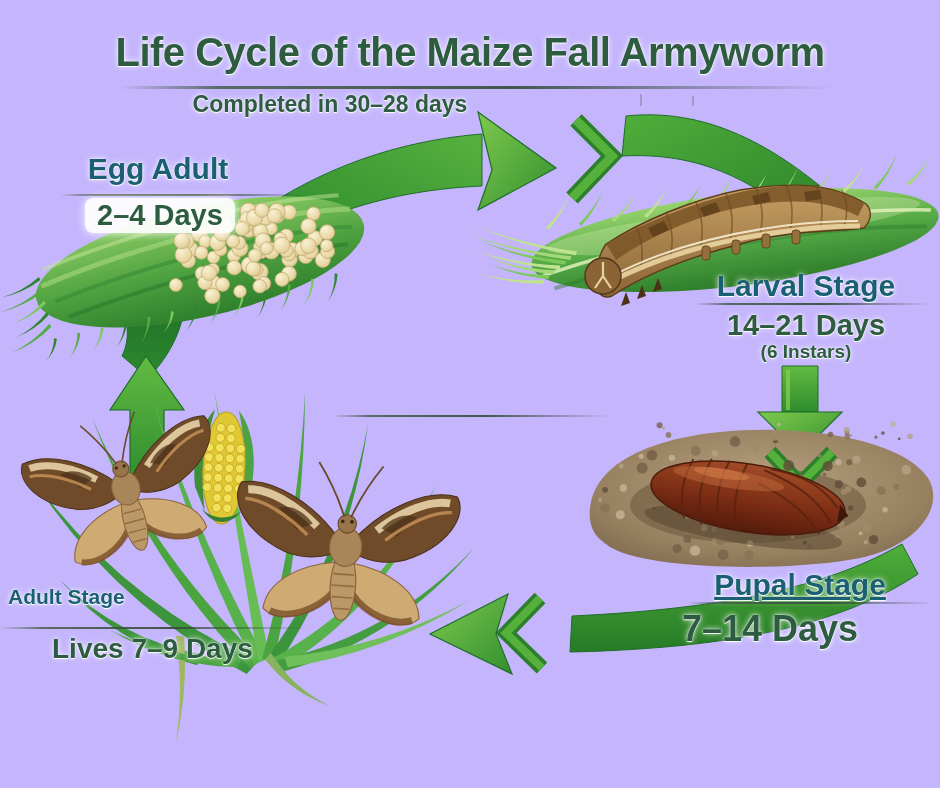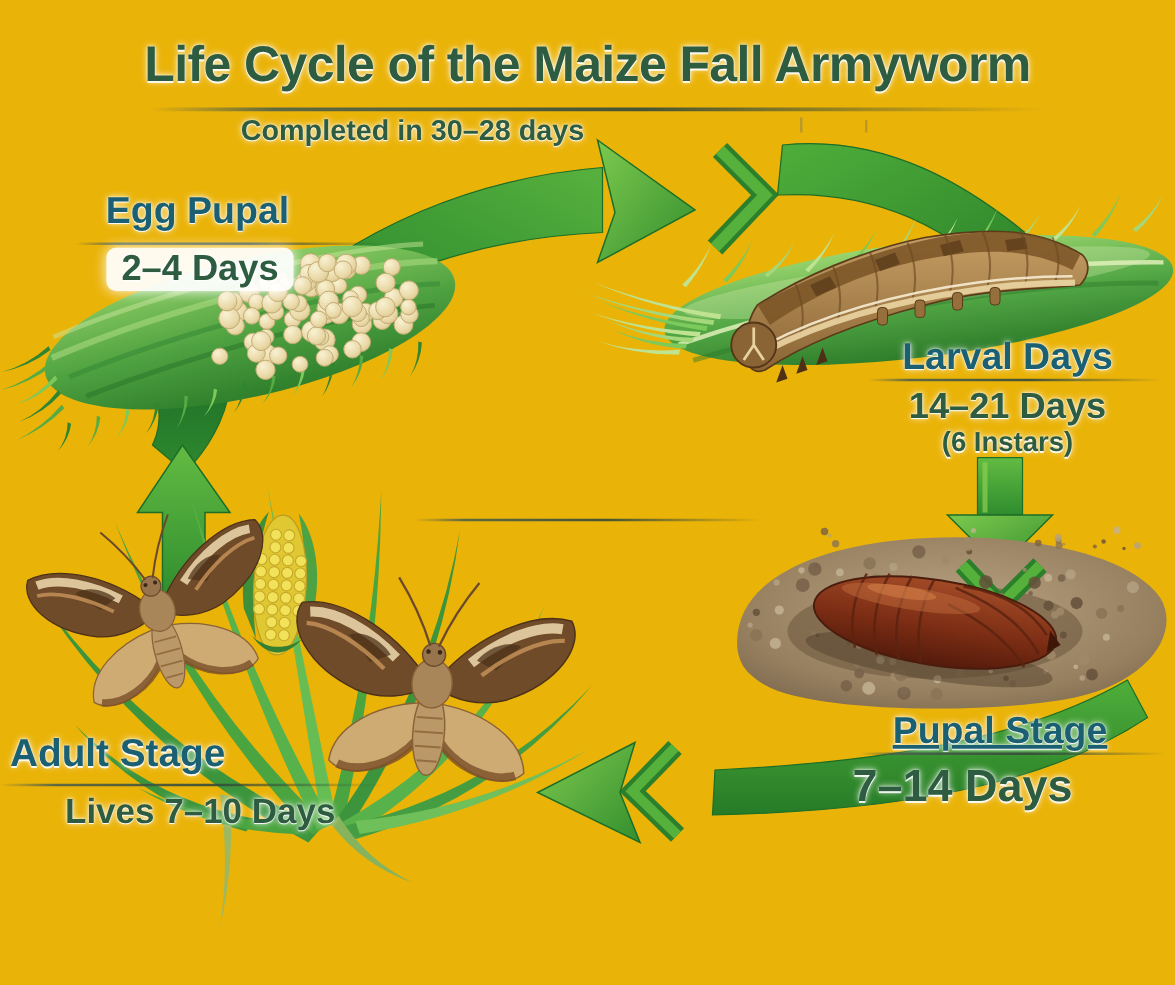--- a/index.html
+++ b/index.html
@@ -1,17 +1,17 @@
 <!DOCTYPE html>
 <html><head>
 <meta charset="utf-8">
 <style>
   html,body{margin:0;padding:0;background:#fff;}
   .canvas{
-    position:relative;width:940px;height:788px;background:#eab308;overflow:hidden;
+    position:relative;width:940px;height:788px;background:#c4b5fd;overflow:hidden;
     font-family:"Liberation Sans",sans-serif;font-weight:bold;
     --teal:#1b6072;--green:#2d5c40;
   }
   .canvas svg{position:absolute;left:0;top:0;}
   .txt{position:absolute;white-space:nowrap;
        text-shadow:0 1px 0 rgba(255,255,255,.85),0 0 6px rgba(255,255,255,.9),0 0 2px rgba(255,255,255,.9);}
   .teal{color:var(--teal);}
   .green{color:var(--green);}
   .center{text-align:center;}
   .title{top:30px;left:0;width:940px;font-size:40px;letter-spacing:-.5px;text-align:center;}
@@ -19,25 +19,25 @@
   .rule{position:absolute;height:2px;border-radius:2px;
         background:linear-gradient(90deg,rgba(70,92,76,0) 0%,rgba(70,92,76,.85) 14%,rgba(52,74,58,.9) 55%,rgba(70,92,76,0) 100%);}
   .title-rule{top:86px;left:120px;width:715px;height:3px;}
   .egg-name{top:152px;left:38px;width:240px;font-size:30px;}
   .egg-rule{top:194px;left:60px;width:250px;}
   .egg-days{top:199px;left:60px;width:200px;font-size:29px;}
   .pill{background:rgba(255,255,255,.93);padding:1px 12px 2px;border-radius:8px;box-shadow:0 0 10px rgba(255,255,255,.95);}
   .larval-name{top:269px;left:676px;width:260px;font-size:30px;}
   .larval-rule{top:303px;left:695px;width:235px;}
   .larval-days{top:309px;left:676px;width:260px;font-size:29px;}
-  .larval-instars{top:341px;left:676px;width:260px;font-size:22px;}
+  .larval-instars{top:341px;left:676px;width:260px;font-size:19px;}
   .pupal-name{top:568px;left:670px;width:260px;font-size:30px;text-decoration:underline;}
   .pupal-rule{top:602px;left:688px;width:245px;}
   .pupal-days{top:608px;left:640px;width:260px;font-size:36px;}
-  .adult-name{top:585px;left:8px;font-size:31px;}
+  .adult-name{top:585px;left:8px;font-size:21px;}
   .adult-rule{top:627px;left:0px;width:310px;}
   .adult-days{top:633px;left:52px;font-size:28px;}
   .center-note{top:379px;left:320px;width:300px;font-size:27px;}
   .center-rule{top:415px;left:332px;width:278px;}
   .tick{position:absolute;width:2px;background:rgba(95,105,100,.35);}
 </style>
 </head>
 <body>
 
 <div class="canvas" style="--teal: #1b6072; --green: #2d5c40;">
@@ -483,31 +483,31 @@
       <use href="#moth" transform="translate(345,556) rotate(4) scale(1.15)"></use>
     </g>
   </svg>
 
   <div class="txt title green">Life Cycle of the Maize Fall Armyworm</div>
   <div class="rule title-rule"></div>
   <div class="txt subtitle green">Completed in 30–28 days</div>
   <div class="tick" style="left:640px;top:94px;height:12px;"></div>
   <div class="tick" style="left:692px;top:96px;height:10px;"></div>
 
-  <div class="txt egg-name teal center">Egg Pupal</div>
+  <div class="txt egg-name teal center">Egg Adult</div>
   <div class="rule egg-rule"></div>
   <div class="txt egg-days green center"><span class="pill">2–4 Days</span></div>
 
-  <div class="txt larval-name teal center">Larval Days</div>
+  <div class="txt larval-name teal center">Larval Stage</div>
   <div class="rule larval-rule"></div>
   <div class="txt larval-days green center">14–21 Days</div>
   <div class="txt larval-instars green center">(6 Instars)</div>
 
   <div class="txt pupal-name teal center">Pupal Stage</div>
   <div class="rule pupal-rule"></div>
   <div class="txt pupal-days green center">7–14 Days</div>
 
   <div class="txt adult-name teal">Adult Stage</div>
   <div class="rule adult-rule"></div>
-  <div class="txt adult-days green">Lives 7–10 Days</div>
+  <div class="txt adult-days green">Lives 7–9 Days</div>
 
   <div class="rule center-rule"></div>
 </div>
 
 </body></html>

